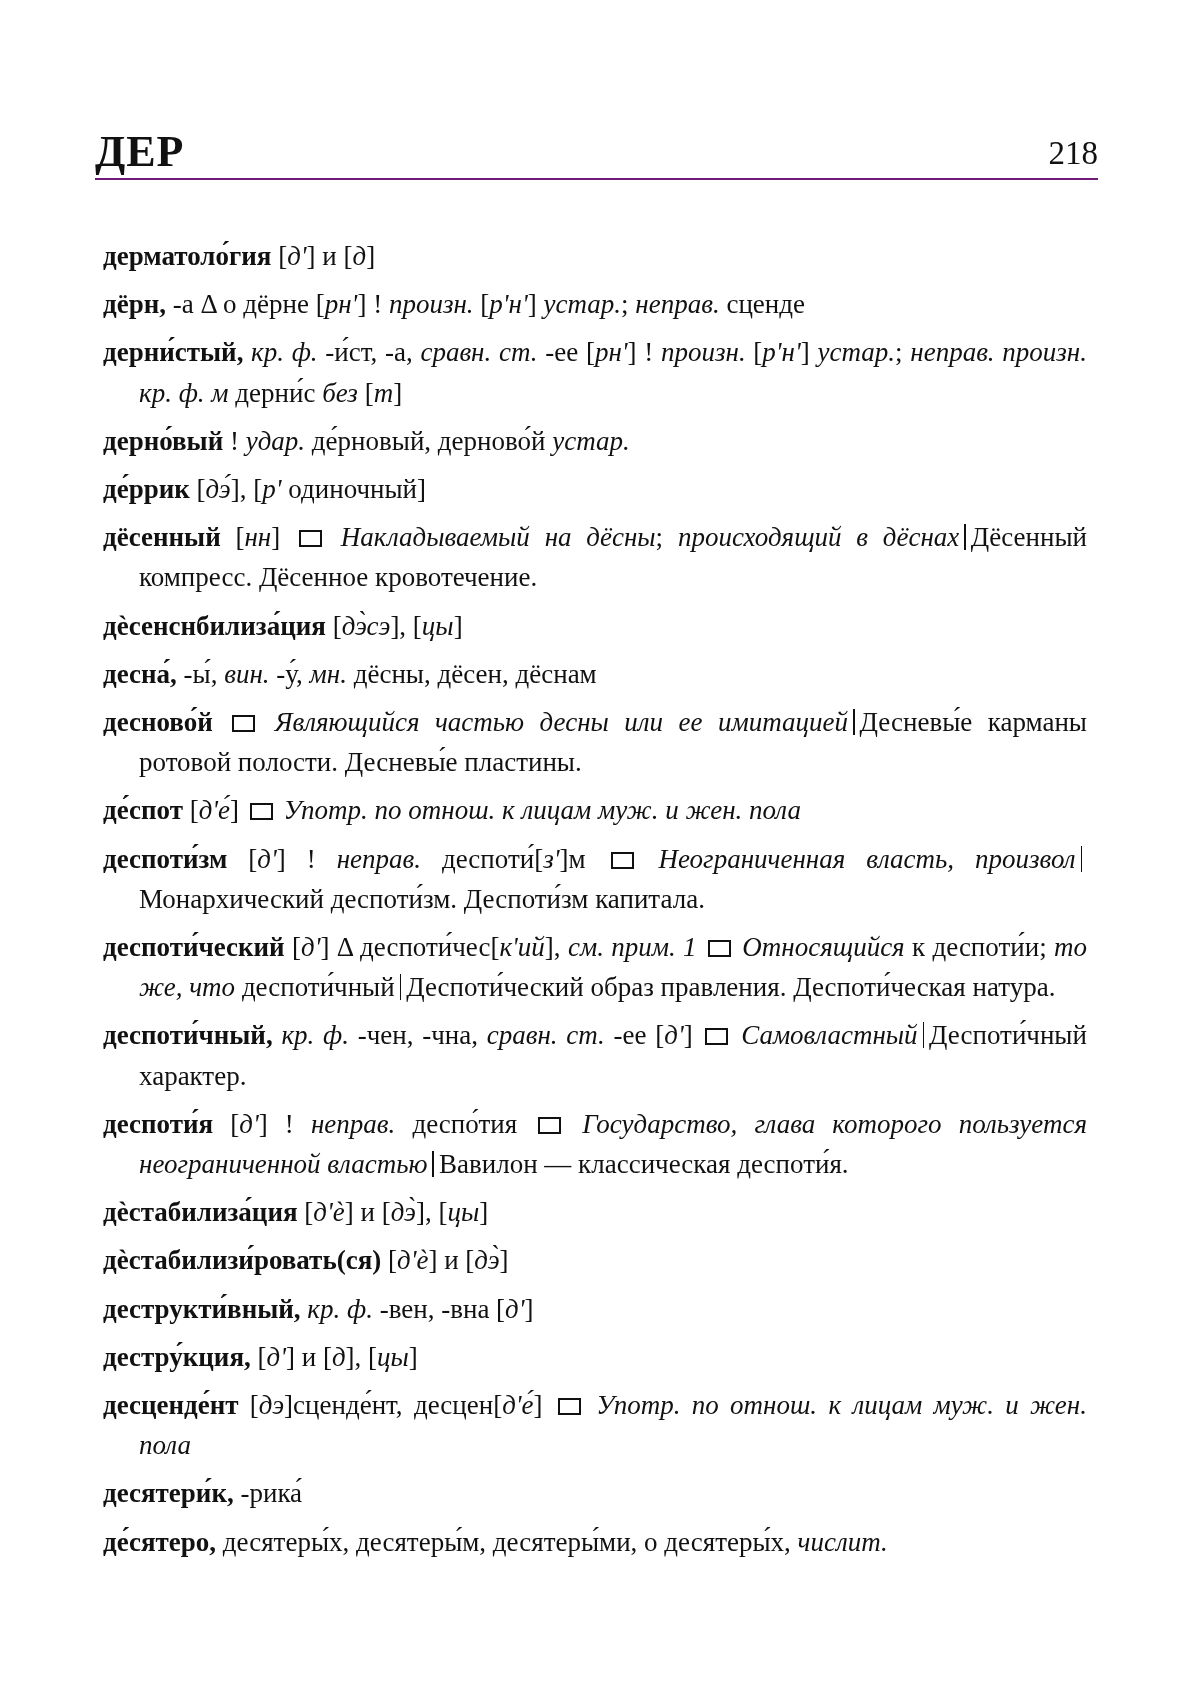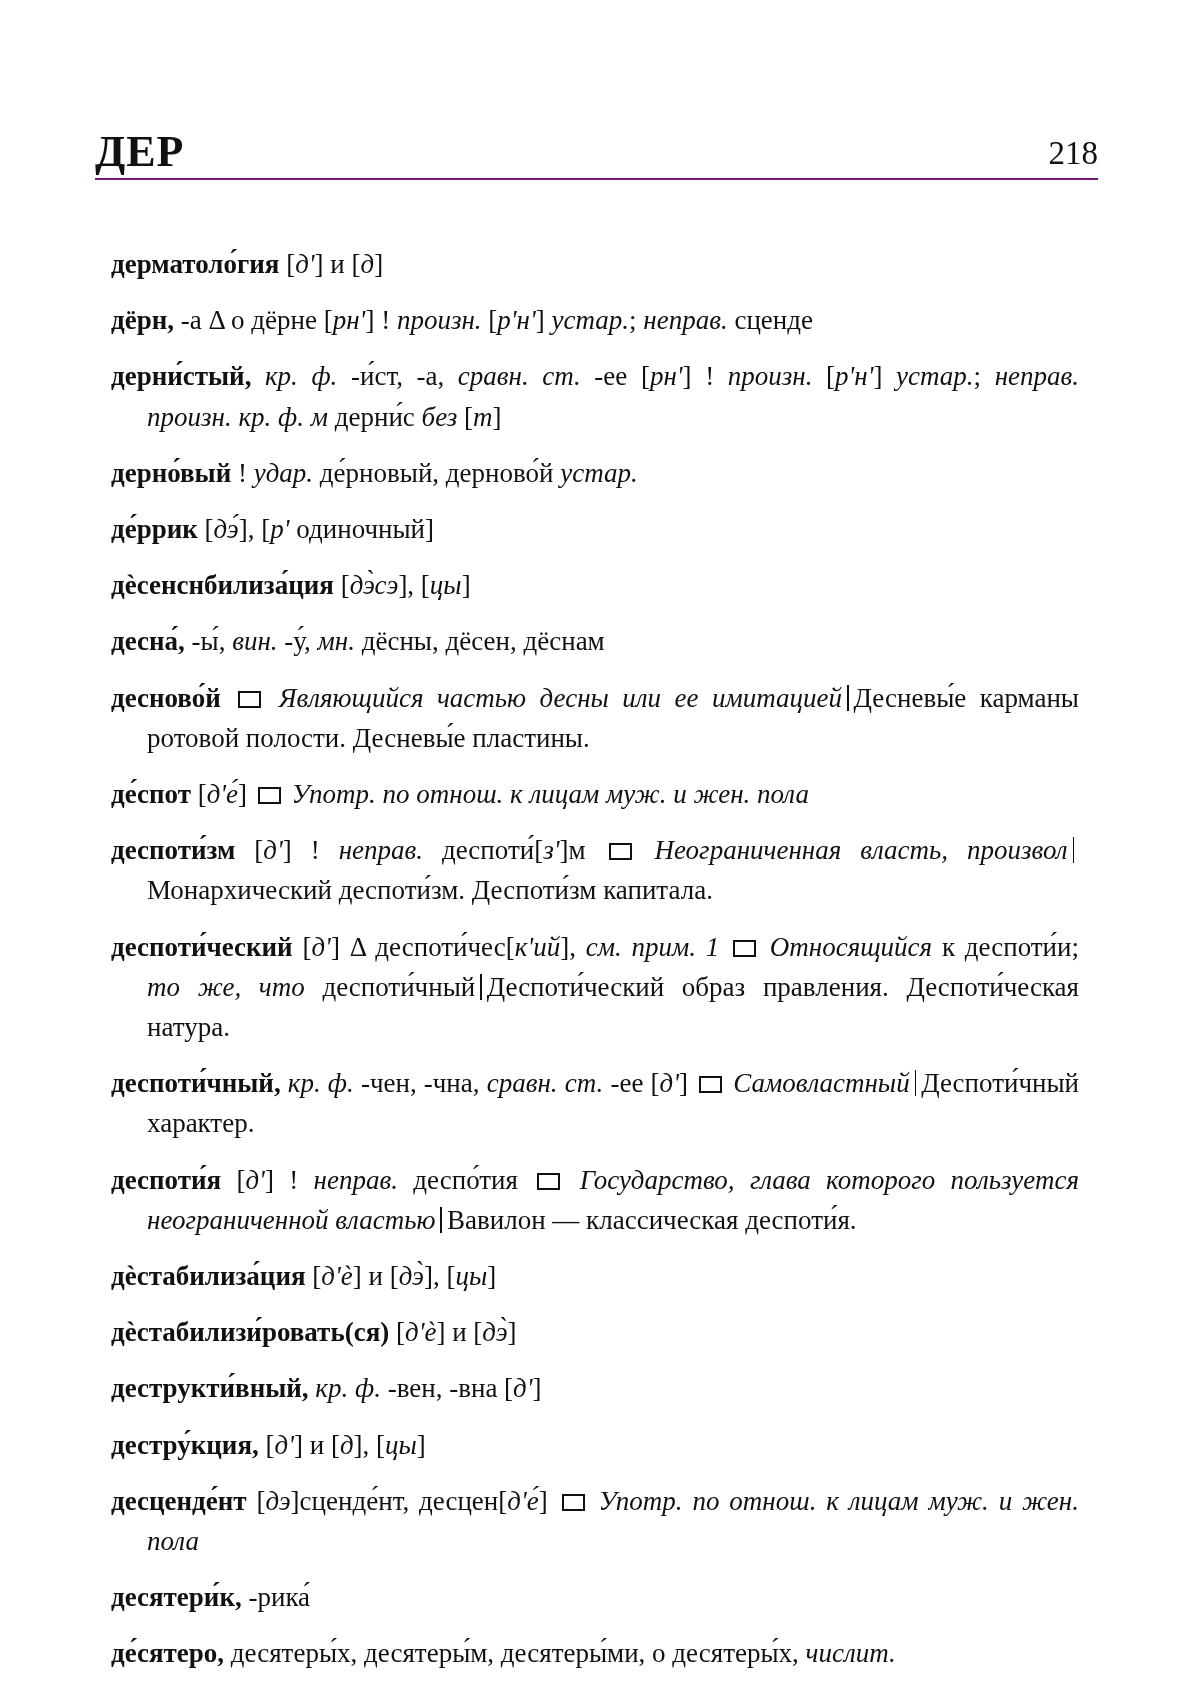--- a/index.html
+++ b/index.html
@@ -19,21 +19,21 @@
     letter-spacing: 1px; line-height: 1;
   }
   .page-number {
     position: absolute; right: 0; bottom: 8px;
     font-size: 33px; line-height: 1;
   }
   .entries {
     position: absolute; left: 95px; top: 228px; width: 1000px;
     font-size: 27px; line-height: 40.2px;
   }
-  .entry { padding-left: 36px; text-indent: -36px; text-align: justify; margin: 16px; }
+  .entry { padding-left: 36px; text-indent: -36px; text-align: justify; margin: 8px; }
   .hw { font-weight: bold; }
   .it { font-style: italic; }
   .box {
     display: inline-block; width: 23px; height: 17px; border: 2px solid #111;
     vertical-align: -1px; margin: 0 4px; box-sizing: border-box; text-indent: 0;
   }
   .sep { display: inline-block; width: 1.5px; height: 26px; background:#111; vertical-align: -4px; margin: 0 5px; }
 </style>
 </head>
 <body>
@@ -43,20 +43,21 @@
     <div class="running-head">ДЕР</div>
     <div class="page-number">218</div>
   </div>
 
   <div class="entries" id="entries">
       <p class="entry"><span class="hw">дерматоло́гия</span><span class="tx"> [</span><span class="it">д'</span><span class="tx">] и [</span><span class="it">д</span><span class="tx">]</span></p>
       <p class="entry"><span class="hw">дёрн,</span><span class="tx"> -а Δ о дёрне [</span><span class="it">рн'</span><span class="tx">] ! </span><span class="it">произн.</span><span class="tx"> [</span><span class="it">р'н'</span><span class="tx">] </span><span class="it">устар.</span><span class="tx">; </span><span class="it">неправ.</span><span class="tx"> сценде</span></p>
       <p class="entry"><span class="hw">дерни́стый,</span><span class="tx"> </span><span class="it">кр. ф.</span><span class="tx"> -и́ст, -а, </span><span class="it">сравн. ст.</span><span class="tx"> -ее [</span><span class="it">рн'</span><span class="tx">] ! </span><span class="it">произн.</span><span class="tx"> [</span><span class="it">р'н'</span><span class="tx">] </span><span class="it">устар.</span><span class="tx">; </span><span class="it">неправ. произн. кр. ф. м</span><span class="tx"> дерни́с </span><span class="it">без</span><span class="tx"> [</span><span class="it">т</span><span class="tx">]</span></p>
       <p class="entry"><span class="hw">дерно́вый</span><span class="tx"> ! </span><span class="it">удар.</span><span class="tx"> де́рновый, дерново́й </span><span class="it">устар.</span></p>
       <p class="entry"><span class="hw">де́ррик</span><span class="tx"> [</span><span class="it">дэ́</span><span class="tx">], [</span><span class="it">р'</span><span class="tx"> одиночный]</span></p>
+      <p class="entry"><span class="hw">дёсенный</span><span class="tx"> [</span><span class="it">нн</span><span class="tx">] </span><span class="box"></span><span class="it"> Накладываемый на дёсны</span><span class="tx">; </span><span class="it">происходящий в дёснах</span><span class="sep"></span><span class="tx">Дёсенный компресс. Дёсенное кровотечение.</span></p>
       <p class="entry"><span class="hw">дѐсенснбилиза́ция</span><span class="tx"> [</span><span class="it">дэ̀сэ</span><span class="tx">], [</span><span class="it">цы</span><span class="tx">]</span></p>
       <p class="entry"><span class="hw">десна́,</span><span class="tx"> -ы́, </span><span class="it">вин.</span><span class="tx"> -у́, </span><span class="it">мн.</span><span class="tx"> дёсны, дёсен, дёснам</span></p>
       <p class="entry"><span class="hw">десново́й</span><span class="tx"> </span><span class="box"></span><span class="it"> Являющийся частью десны или ее имитацией</span><span class="sep"></span><span class="tx">Десневы́е карманы ротовой полости. Десневы́е пластины.</span></p>
       <p class="entry"><span class="hw">де́спот</span><span class="tx"> [</span><span class="it">д'е́</span><span class="tx">] </span><span class="box"></span><span class="it"> Употр. по отнош. к лицам муж. и жен. пола</span></p>
       <p class="entry"><span class="hw">деспоти́зм</span><span class="tx"> [</span><span class="it">д'</span><span class="tx">] ! </span><span class="it">неправ.</span><span class="tx"> деспоти́[</span><span class="it">з'</span><span class="tx">]м </span><span class="box"></span><span class="it"> Неограниченная власть, произвол</span><span class="sep"></span><span class="tx">Монархический деспоти́зм. Деспоти́зм капитала.</span></p>
       <p class="entry"><span class="hw">деспоти́ческий</span><span class="tx"> [</span><span class="it">д'</span><span class="tx">] Δ деспоти́чес[</span><span class="it">к'ий</span><span class="tx">], </span><span class="it">см. прим. 1</span><span class="tx"> </span><span class="box"></span><span class="it"> Относящийся</span><span class="tx"> к деспоти́и; </span><span class="it">то же, что</span><span class="tx"> деспоти́чный</span><span class="sep"></span><span class="tx">Деспоти́ческий образ правления. Деспоти́ческая натура.</span></p>
       <p class="entry"><span class="hw">деспоти́чный,</span><span class="tx"> </span><span class="it">кр. ф.</span><span class="tx"> -чен, -чна, </span><span class="it">сравн. ст.</span><span class="tx"> -ее [</span><span class="it">д'</span><span class="tx">] </span><span class="box"></span><span class="it"> Самовластный</span><span class="sep"></span><span class="tx">Деспоти́чный характер.</span></p>
       <p class="entry"><span class="hw">деспоти́я</span><span class="tx"> [</span><span class="it">д'</span><span class="tx">] ! </span><span class="it">неправ.</span><span class="tx"> деспо́тия </span><span class="box"></span><span class="it"> Государство, глава которого пользуется неограниченной властью</span><span class="sep"></span><span class="tx">Вавилон — классическая деспоти́я.</span></p>
       <p class="entry"><span class="hw">дѐстабилиза́ция</span><span class="tx"> [</span><span class="it">д'ѐ</span><span class="tx">] и [</span><span class="it">дэ̀</span><span class="tx">], [</span><span class="it">цы</span><span class="tx">]</span></p>
       <p class="entry"><span class="hw">дѐстабилизи́ровать(ся)</span><span class="tx"> [</span><span class="it">д'ѐ</span><span class="tx">] и [</span><span class="it">дэ̀</span><span class="tx">]</span></p>

